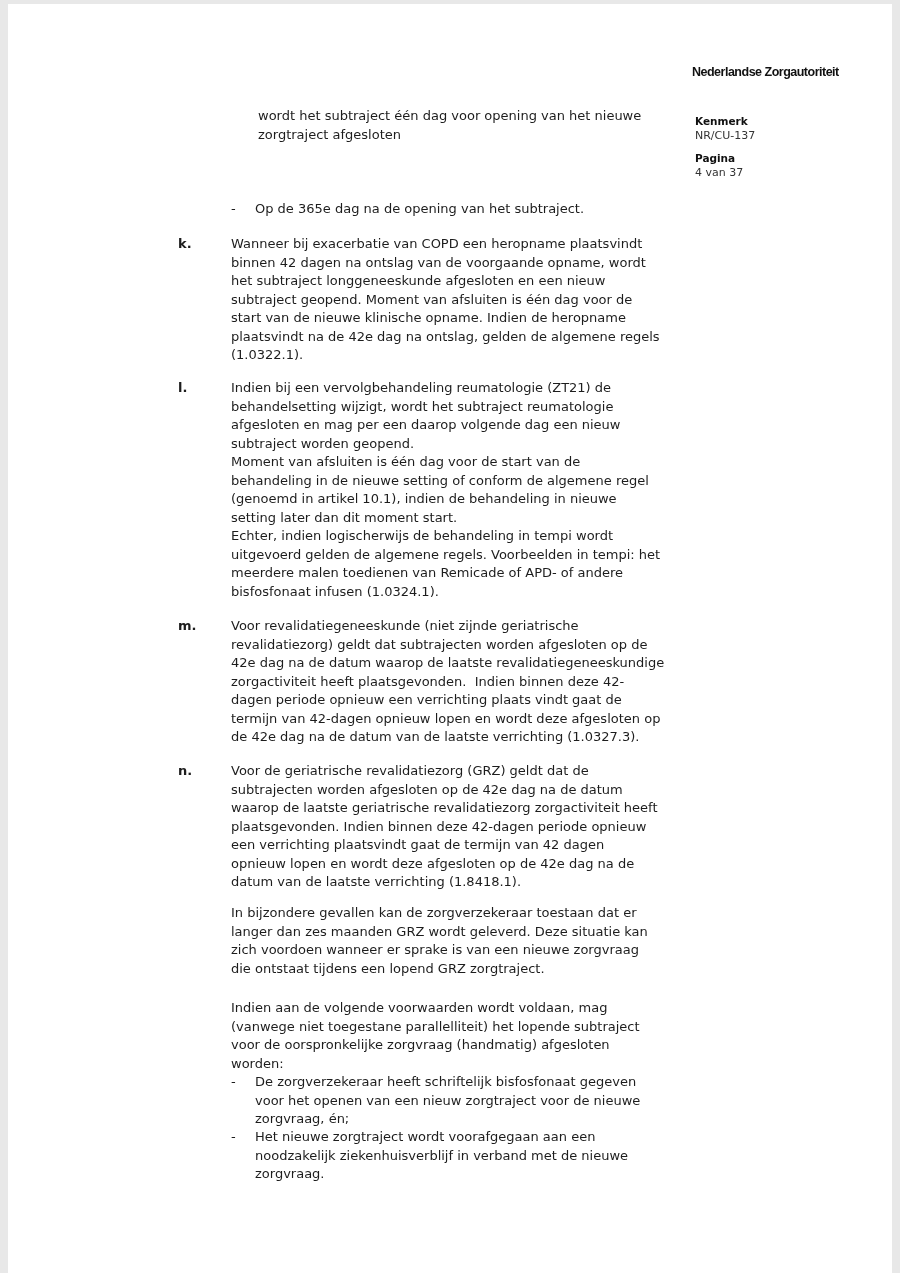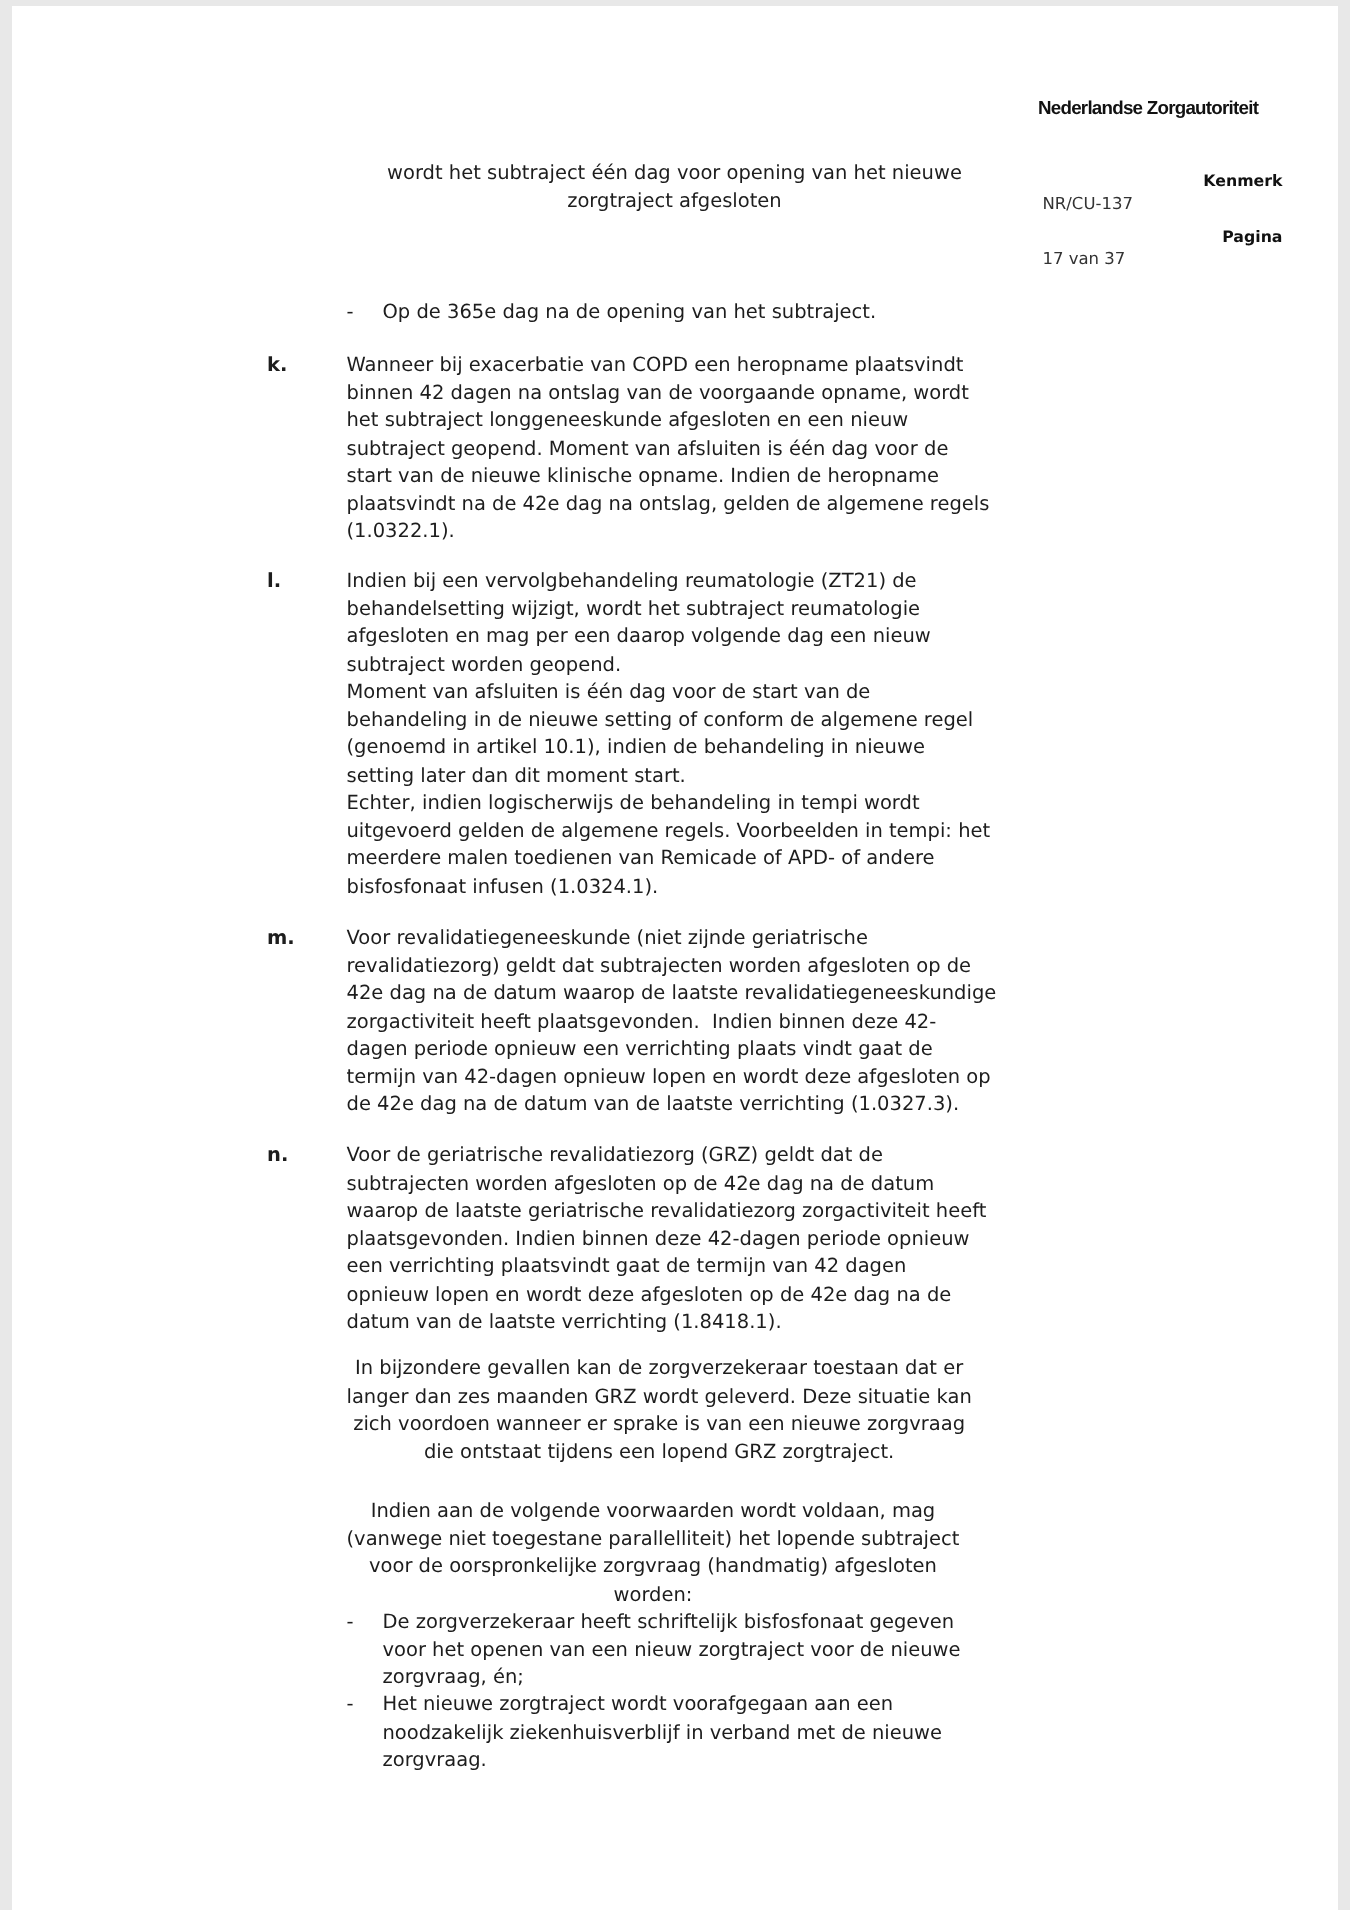--- a/index.html
+++ b/index.html
@@ -30,51 +30,50 @@
     top: 111px;
     width: 160px;
   }
   .metalabel {
     font-family: "DejaVu Sans", sans-serif;
     font-weight: bold;
     font-size: 10.5px;
     color: #111;
     margin-bottom: 2px;
     white-space: pre;
-    text-align: right;
   }
   .metavalue {
     font-family: "DejaVu Sans", sans-serif;
     font-size: 11px;
     color: #333;
     margin-bottom: 10px;
     white-space: pre;
   }
   .block, .itext, .letter, .dashcol {
     font-size: 13px;
     line-height: 18.5px;
     white-space: pre;
   }
-  .block { position: absolute; text-align: center; }
+  .block { position: absolute; }
   .row { position: absolute; display: flex; align-items: flex-start; }
   .letter { width: 53px; font-weight: bold; flex: none; }
   .dashcol { width: 24px; flex: none; }
 </style>
 </head>
 <body>
 
 <div class="page">
 
   <div class="brand">Nederlandse Zorgautoriteit</div>
 
   <div class="meta">
     <div class="metalabel">Kenmerk</div>
     <div class="metavalue">NR/CU-137</div>
     <div class="metalabel">Pagina</div>
-    <div class="metavalue">17 van 37</div>
+    <div class="metavalue">4 van 37</div>
   </div>
 
   <div class="block" style="left:250px; top:103px;">wordt het subtraject één dag voor opening van het nieuwe
 zorgtraject afgesloten</div>
 
 
   <div class="row" style="left:223px; top:196px;">
     <span class="dashcol">-</span>
     <span class="itext">Op de 365e dag na de opening van het subtraject.</span>
   </div>

